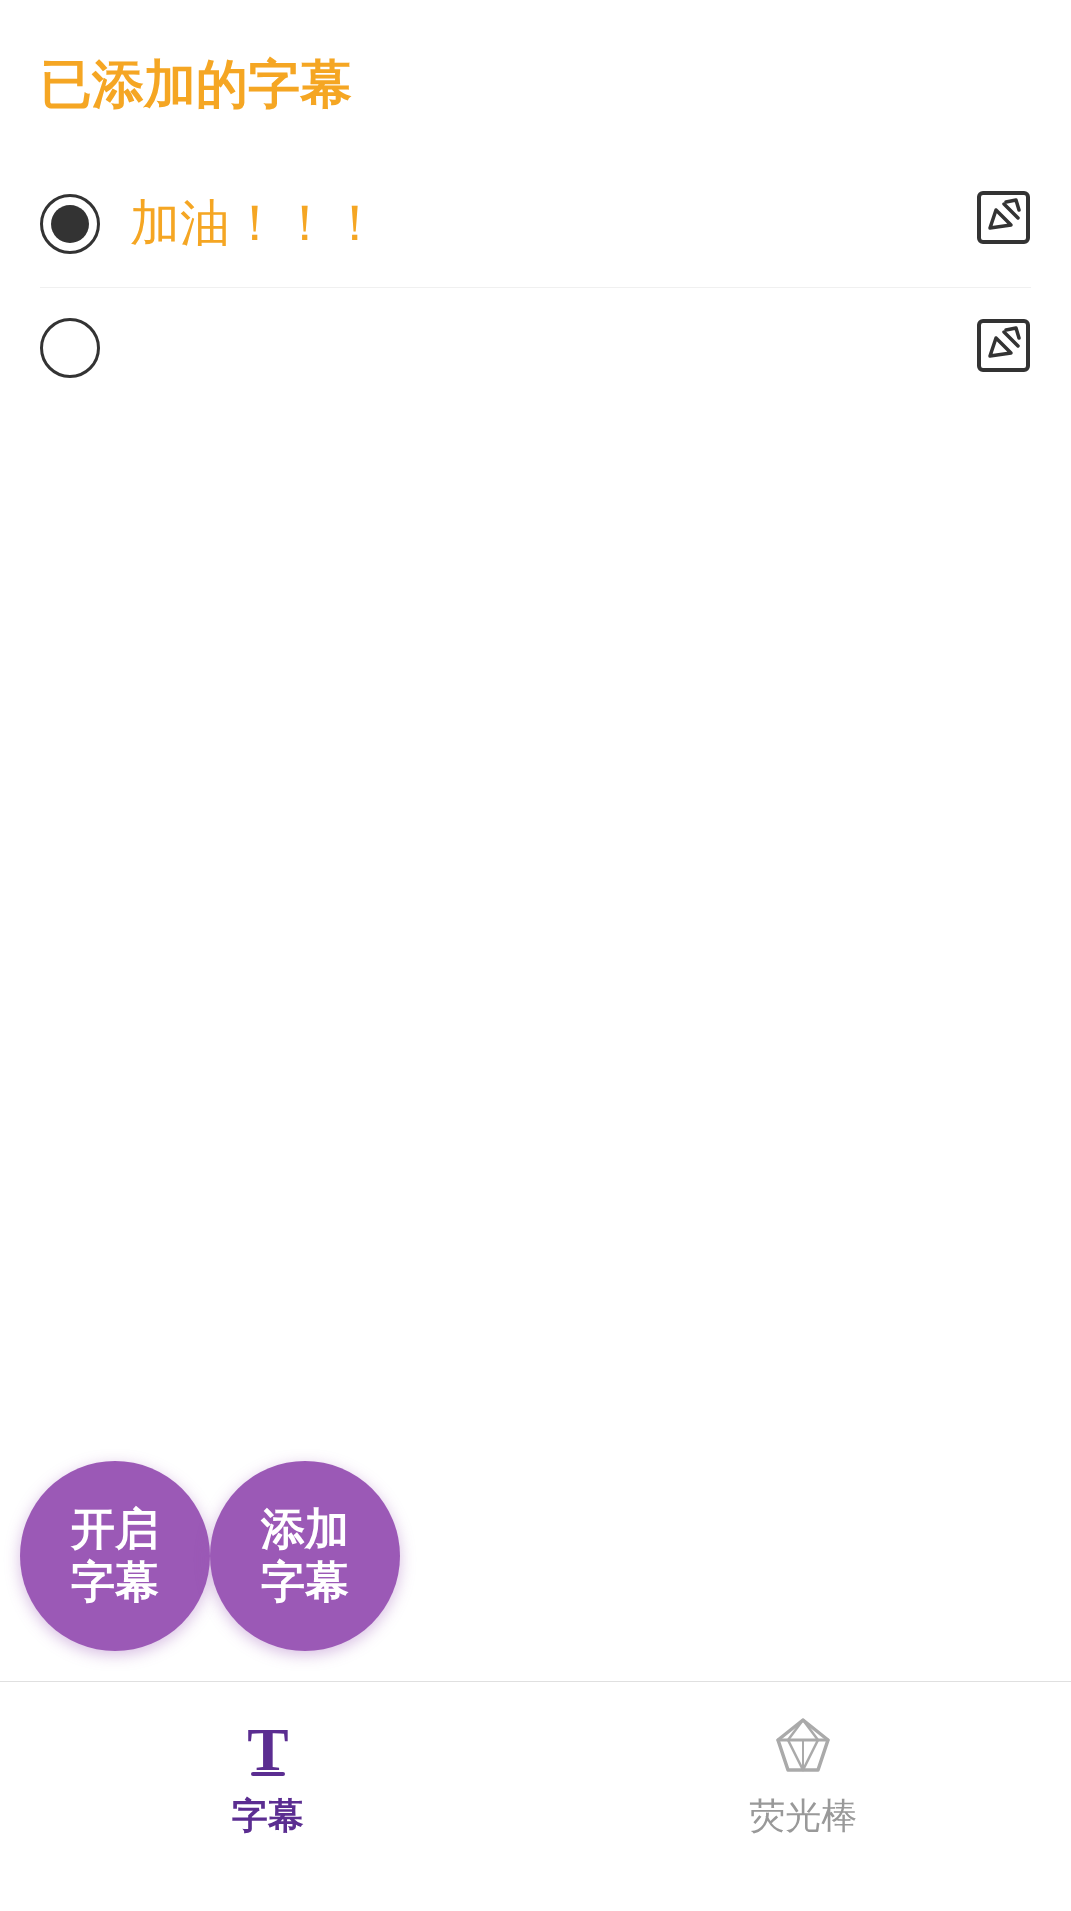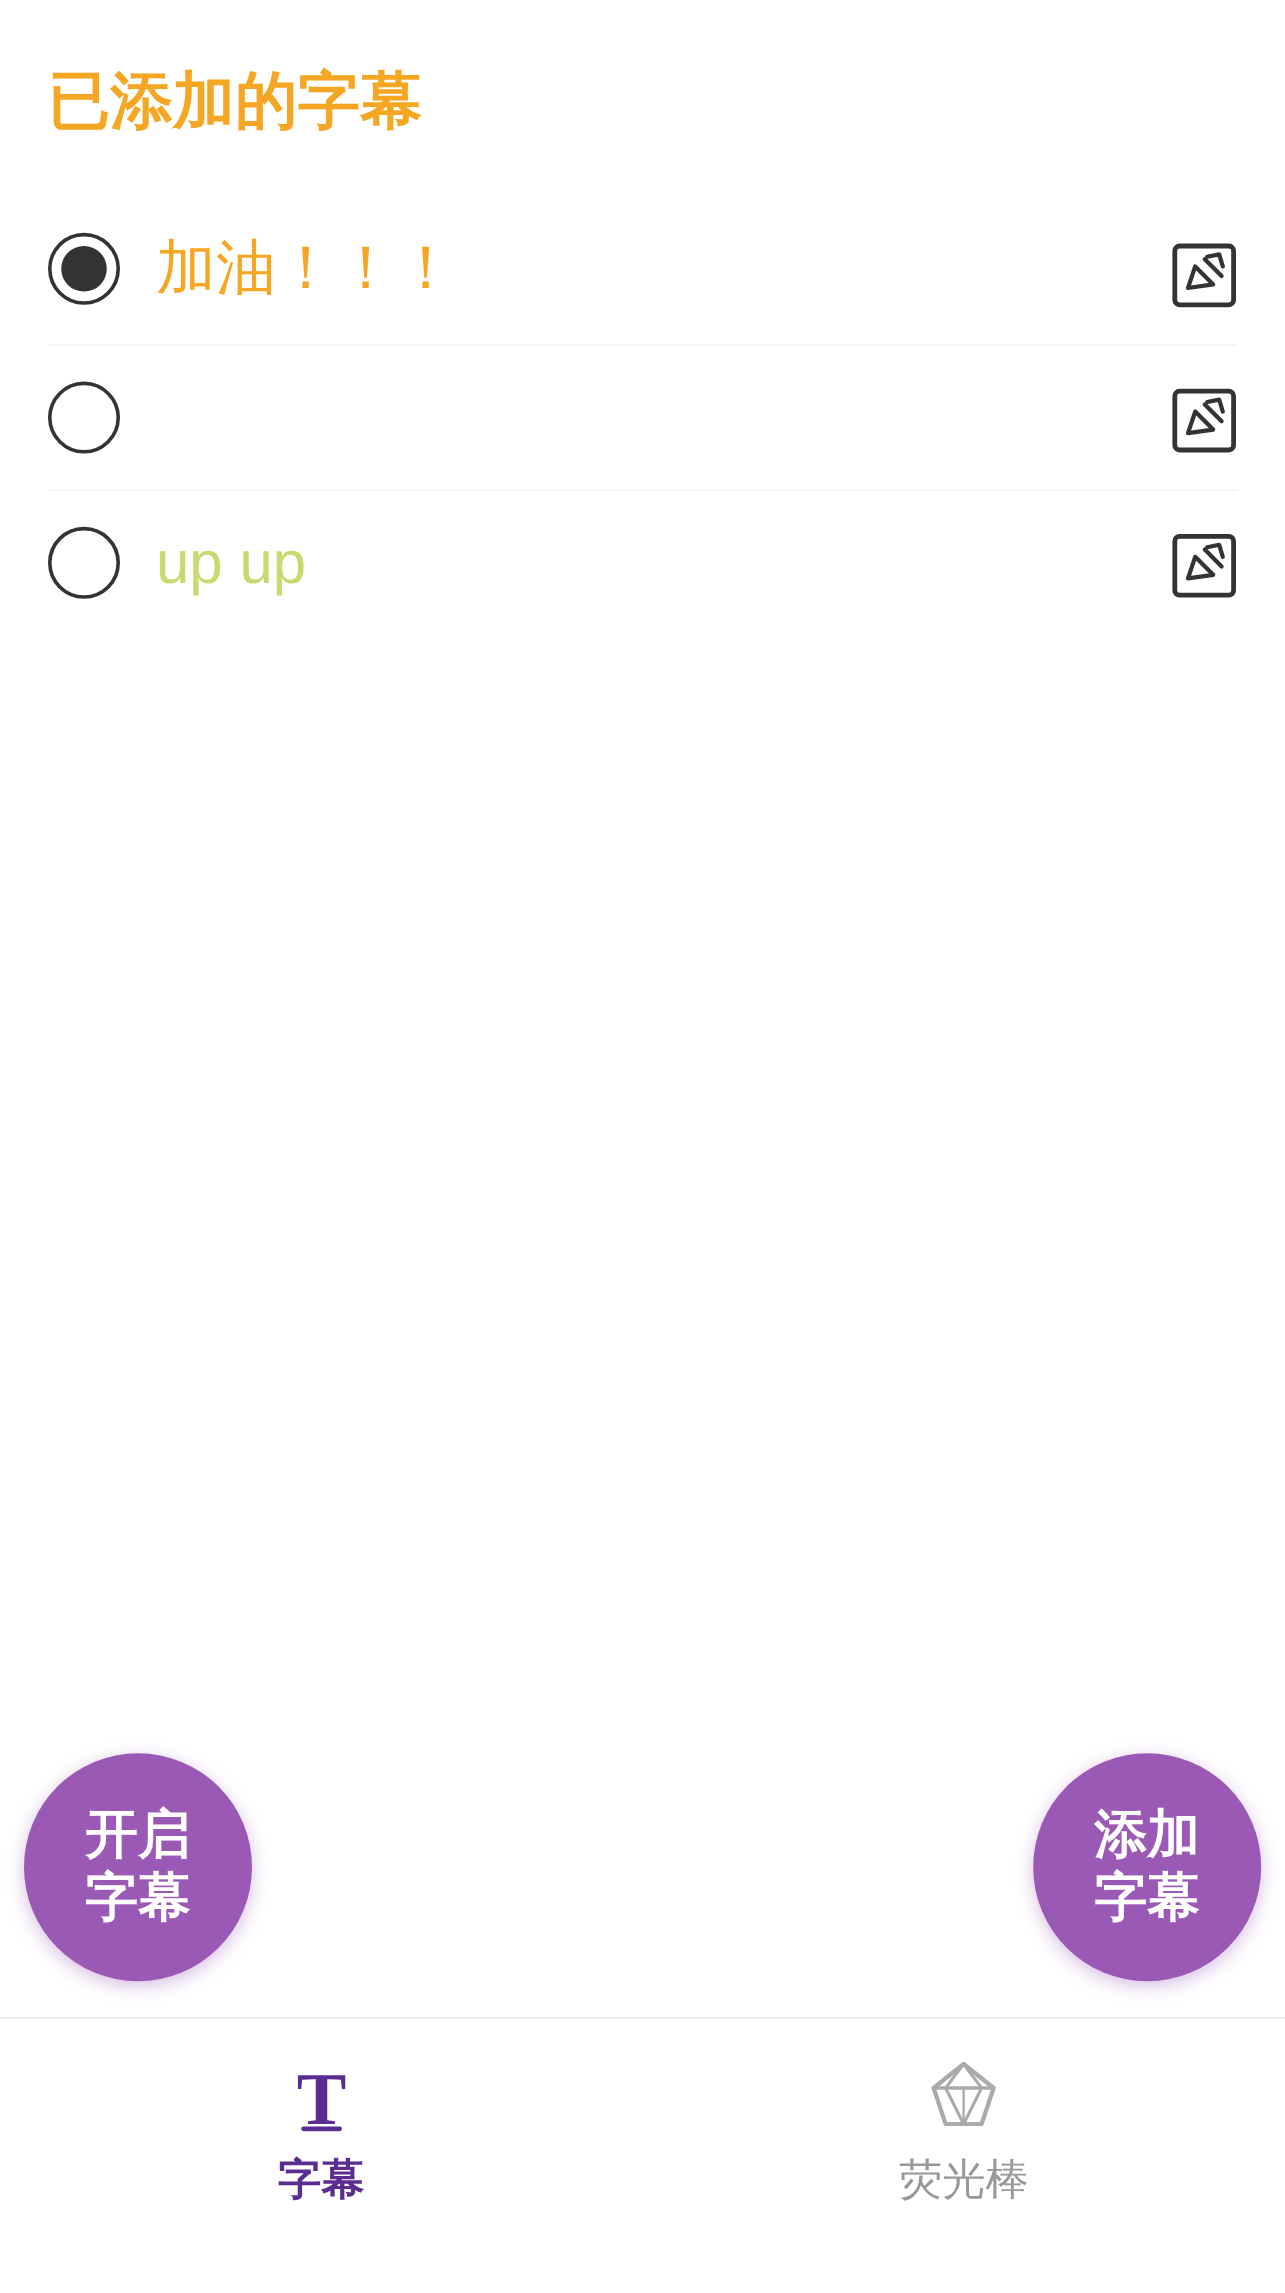--- a/index.html
+++ b/index.html
@@ -32,21 +32,21 @@
     }
 
     .subtitle-list {
       display: flex;
       flex-direction: column;
       gap: 0;
     }
 
     .subtitle-item {
       display: flex;
-      align-items: flex-end;
+      align-items: flex-start;
       justify-content: space-between;
       padding: 30px 0;
       border-bottom: 1px solid #f0f0f0;
     }
 
     .subtitle-item:last-child {
       border-bottom: none;
     }
 
     .subtitle-left {
@@ -113,21 +113,20 @@
       height: 100%;
     }
 
     
     .floating-buttons {
       position: absolute;
       bottom: 260px;
       left: 0;
       right: 0;
       display: flex;
-      justify-content: space-between;
       align-items: center;
       padding: 0 20px;
     }
 
     .fab {
       width: 190px;
       height: 190px;
       border-radius: 50%;
       background: #9B59B6;
       display: flex;
@@ -220,34 +219,20 @@
       <div class="edit-icon">
         <svg viewBox="0 0 55 55" xmlns="http://www.w3.org/2000/svg">
           <rect x="3" y="3" width="49" height="49" rx="4" ry="4" fill="none" stroke="#333" stroke-width="4"></rect>
           <path d="M14 38 L20 20 L35 35 Z" fill="none" stroke="#333" stroke-width="3.5" stroke-linejoin="round" stroke-linecap="round"></path>
           <line x1="28" y1="14" x2="42" y2="28" stroke="#333" stroke-width="3.5" stroke-linecap="round"></line>
           <path d="M30 12 L40 10 L43 20" fill="none" stroke="#333" stroke-width="3.5" stroke-linejoin="round" stroke-linecap="round"></path>
         </svg>
       </div>
     </div>
 
-    <div class="subtitle-item">
-      <div class="subtitle-left">
-        <div class="radio-btn"></div>
-        <span class="subtitle-text light">up up</span>
-      </div>
-      <div class="edit-icon">
-        <svg viewBox="0 0 55 55" xmlns="http://www.w3.org/2000/svg">
-          <rect x="3" y="3" width="49" height="49" rx="4" ry="4" fill="none" stroke="#333" stroke-width="4"></rect>
-          <path d="M14 38 L20 20 L35 35 Z" fill="none" stroke="#333" stroke-width="3.5" stroke-linejoin="round" stroke-linecap="round"></path>
-          <line x1="28" y1="14" x2="42" y2="28" stroke="#333" stroke-width="3.5" stroke-linecap="round"></line>
-          <path d="M30 12 L40 10 L43 20" fill="none" stroke="#333" stroke-width="3.5" stroke-linejoin="round" stroke-linecap="round"></path>
-        </svg>
-      </div>
-    </div>
 
   </div>
 </div>
 
 <div class="floating-buttons">
   <div class="fab">
     <div class="fab-text">
       <span>开启</span><br><span>字幕</span>
     </div>
   </div>

